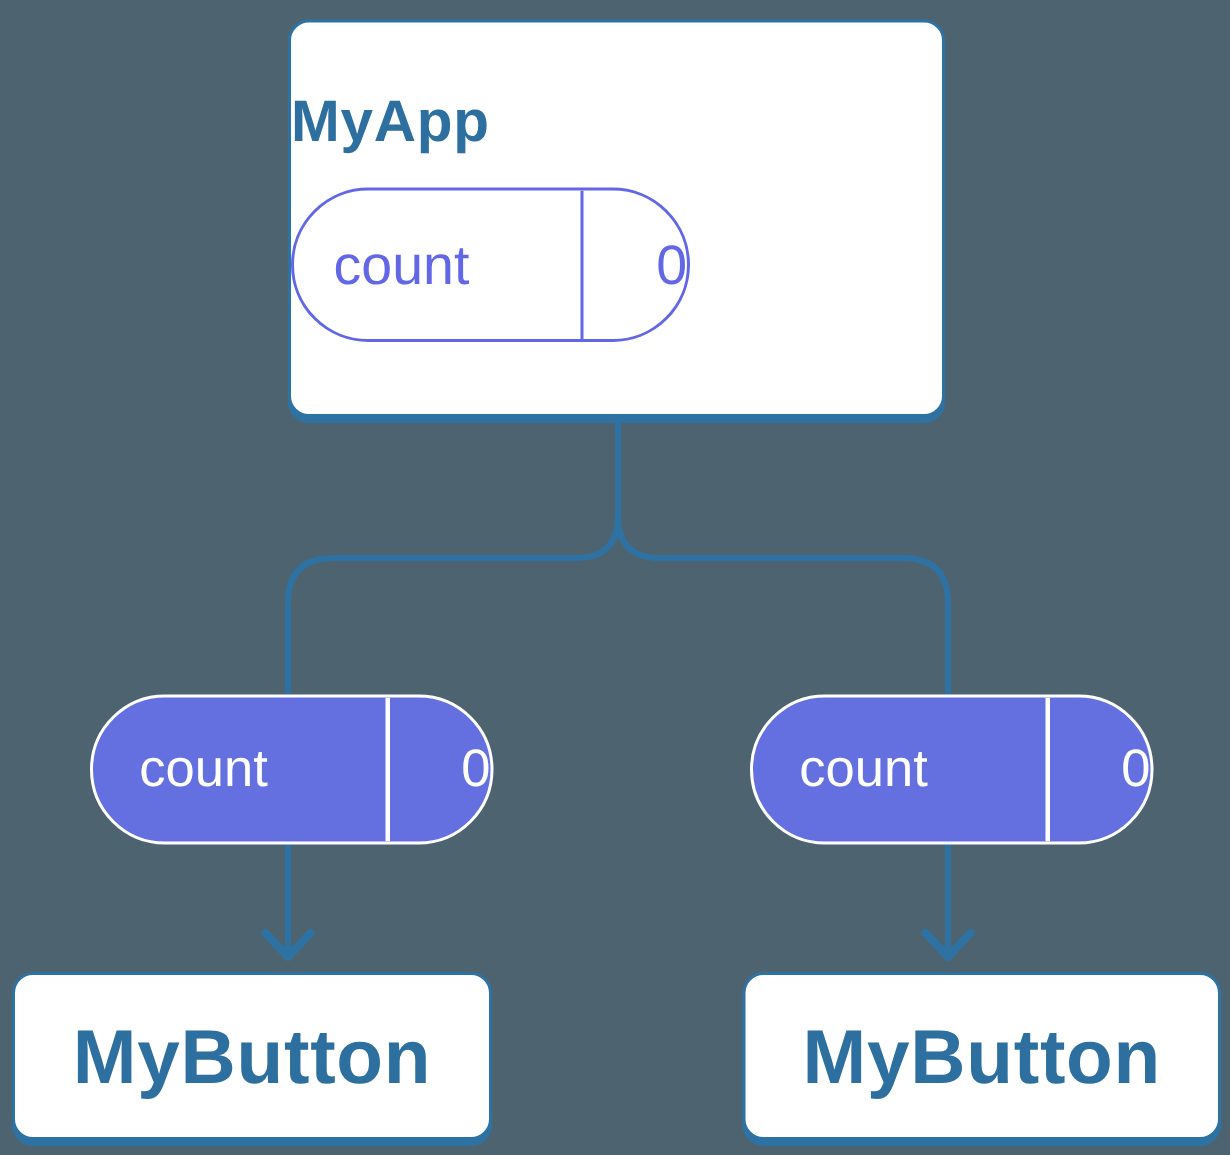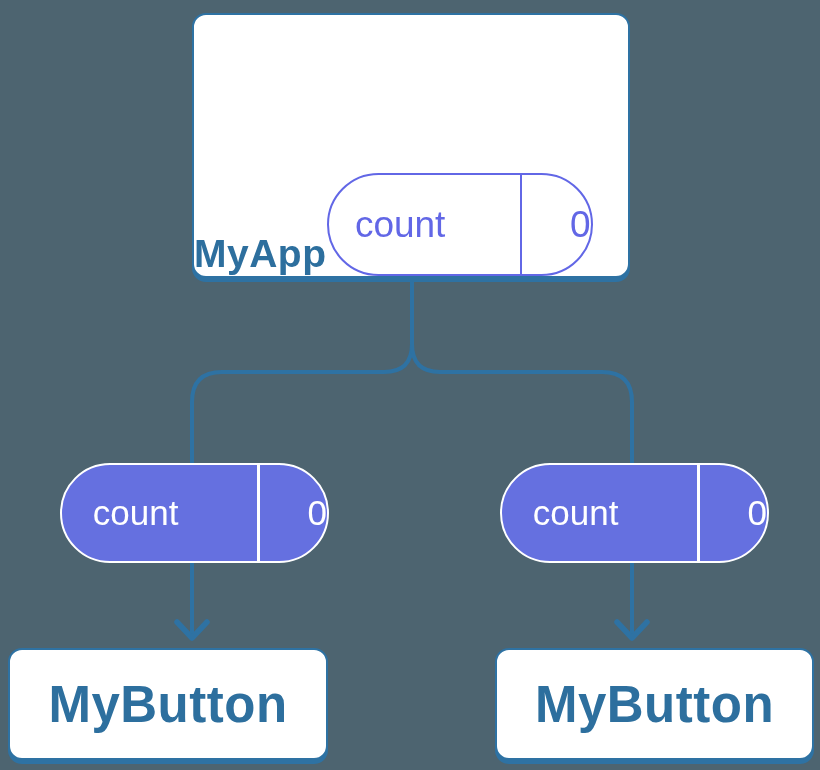--- a/index.html
+++ b/index.html
@@ -45,21 +45,22 @@
   }
   .card-title {
     color: var(--blue-text);
     font-weight: 700;
     letter-spacing: 0.5px;
   }
   .card.root {
     left: 192px; top: 13px;
     width: 438px; height: 265px;
     display: flex;
-    align-items: flex-end;
+    flex-direction: column;
+    align-items: flex-start;
   }
   .card.root .card-title {
     margin-top: 44px;
     font-size: 39px;
     line-height: 45px;
   }
   .pill {
     display: flex;
     align-items: stretch;
     border-radius: 999px;

